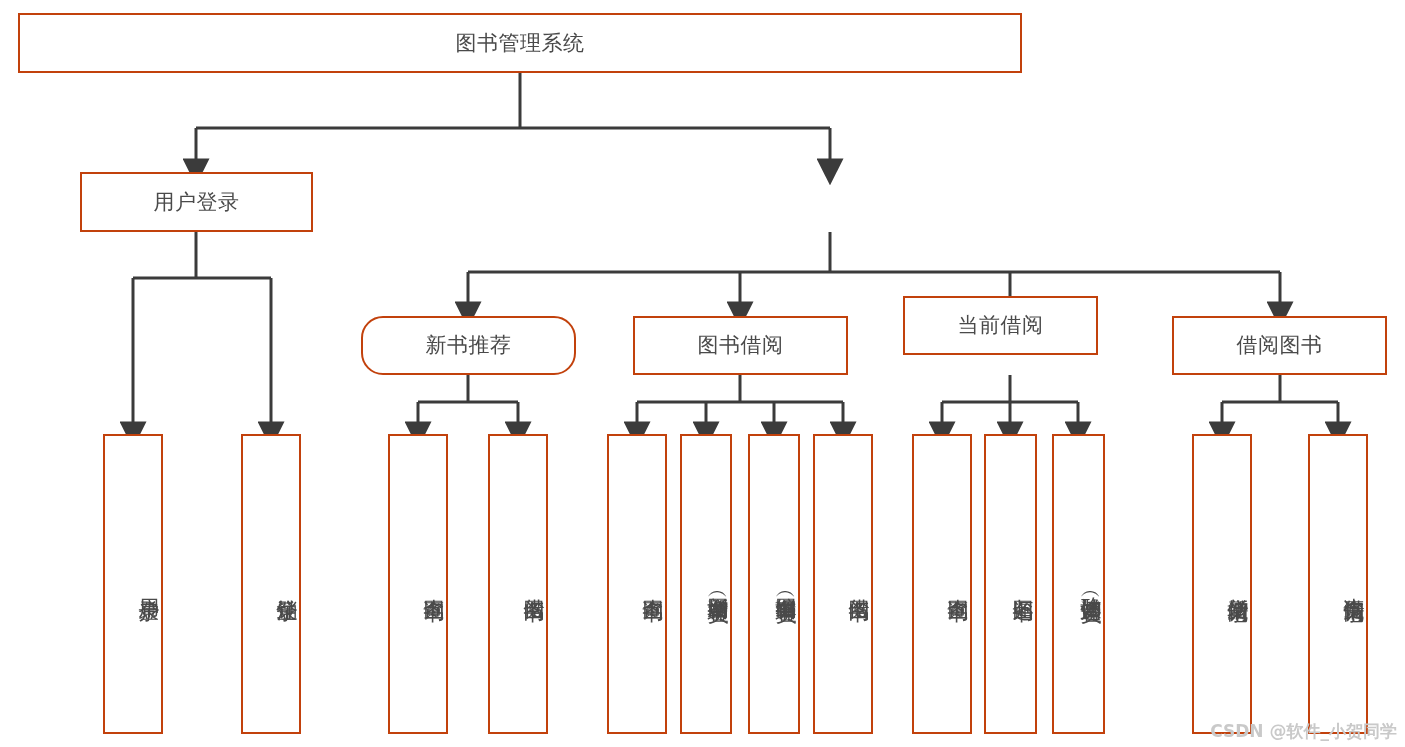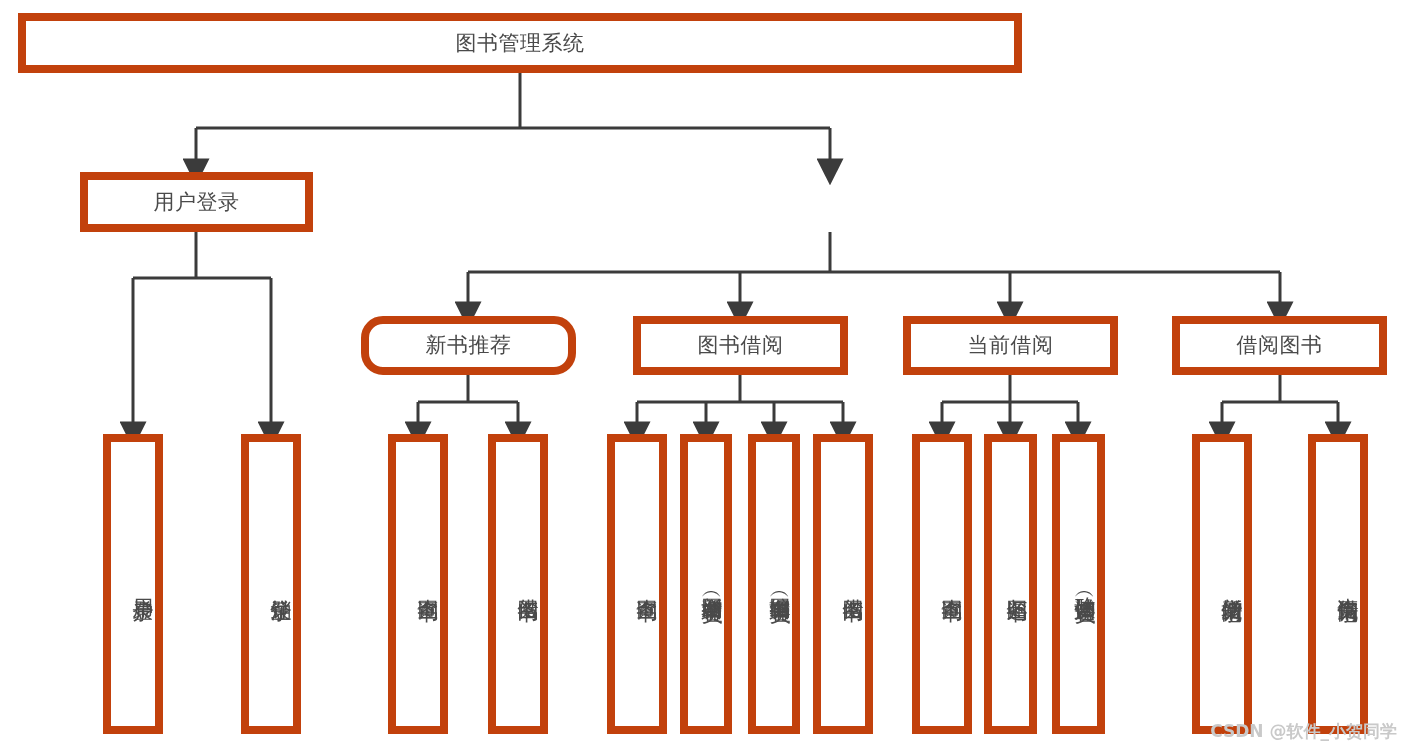--- a/index.html
+++ b/index.html
@@ -22,21 +22,21 @@
     position: absolute;
     left: 0;
     top: 0;
     width: 1405px;
     height: 747px;
     pointer-events: none;
   }
   .node {
     position: absolute;
     box-sizing: border-box;
-    border: 8px solid #c2410c;
+    border: 2px solid #c2410c;
     background: #ffffff;
     display: flex;
     align-items: center;
     justify-content: center;
     color: #4a4a4a;
     line-height: 1.18;
   }
   .node.h {                 
     font-size: 21px;
     letter-spacing: 0.5px;
@@ -134,21 +134,21 @@
 
 
   <div class="node h" style="left:361px; top:316px; width:215px; height:59px;border-radius:22px;">
     <span class="label">新书推荐</span>
   </div>
 
   <div class="node h" style="left:633px; top:316px; width:215px; height:59px;">
     <span class="label">图书借阅</span>
   </div>
 
-  <div class="node h" style="left:903px; top:316px; width:215px; height:59px;">
+  <div class="node h" style="left:903px; top:296px; width:195px; height:59px;">
     <span class="label">当前借阅</span>
   </div>
 
   <div class="node h" style="left:1172px; top:316px; width:215px; height:59px;">
     <span class="label">借阅图书</span>
   </div>
 
   <div class="node v" style="left:103px; top:434px; width:60px; height:300px;">
     <span class="label">用户登录</span>
   </div>

